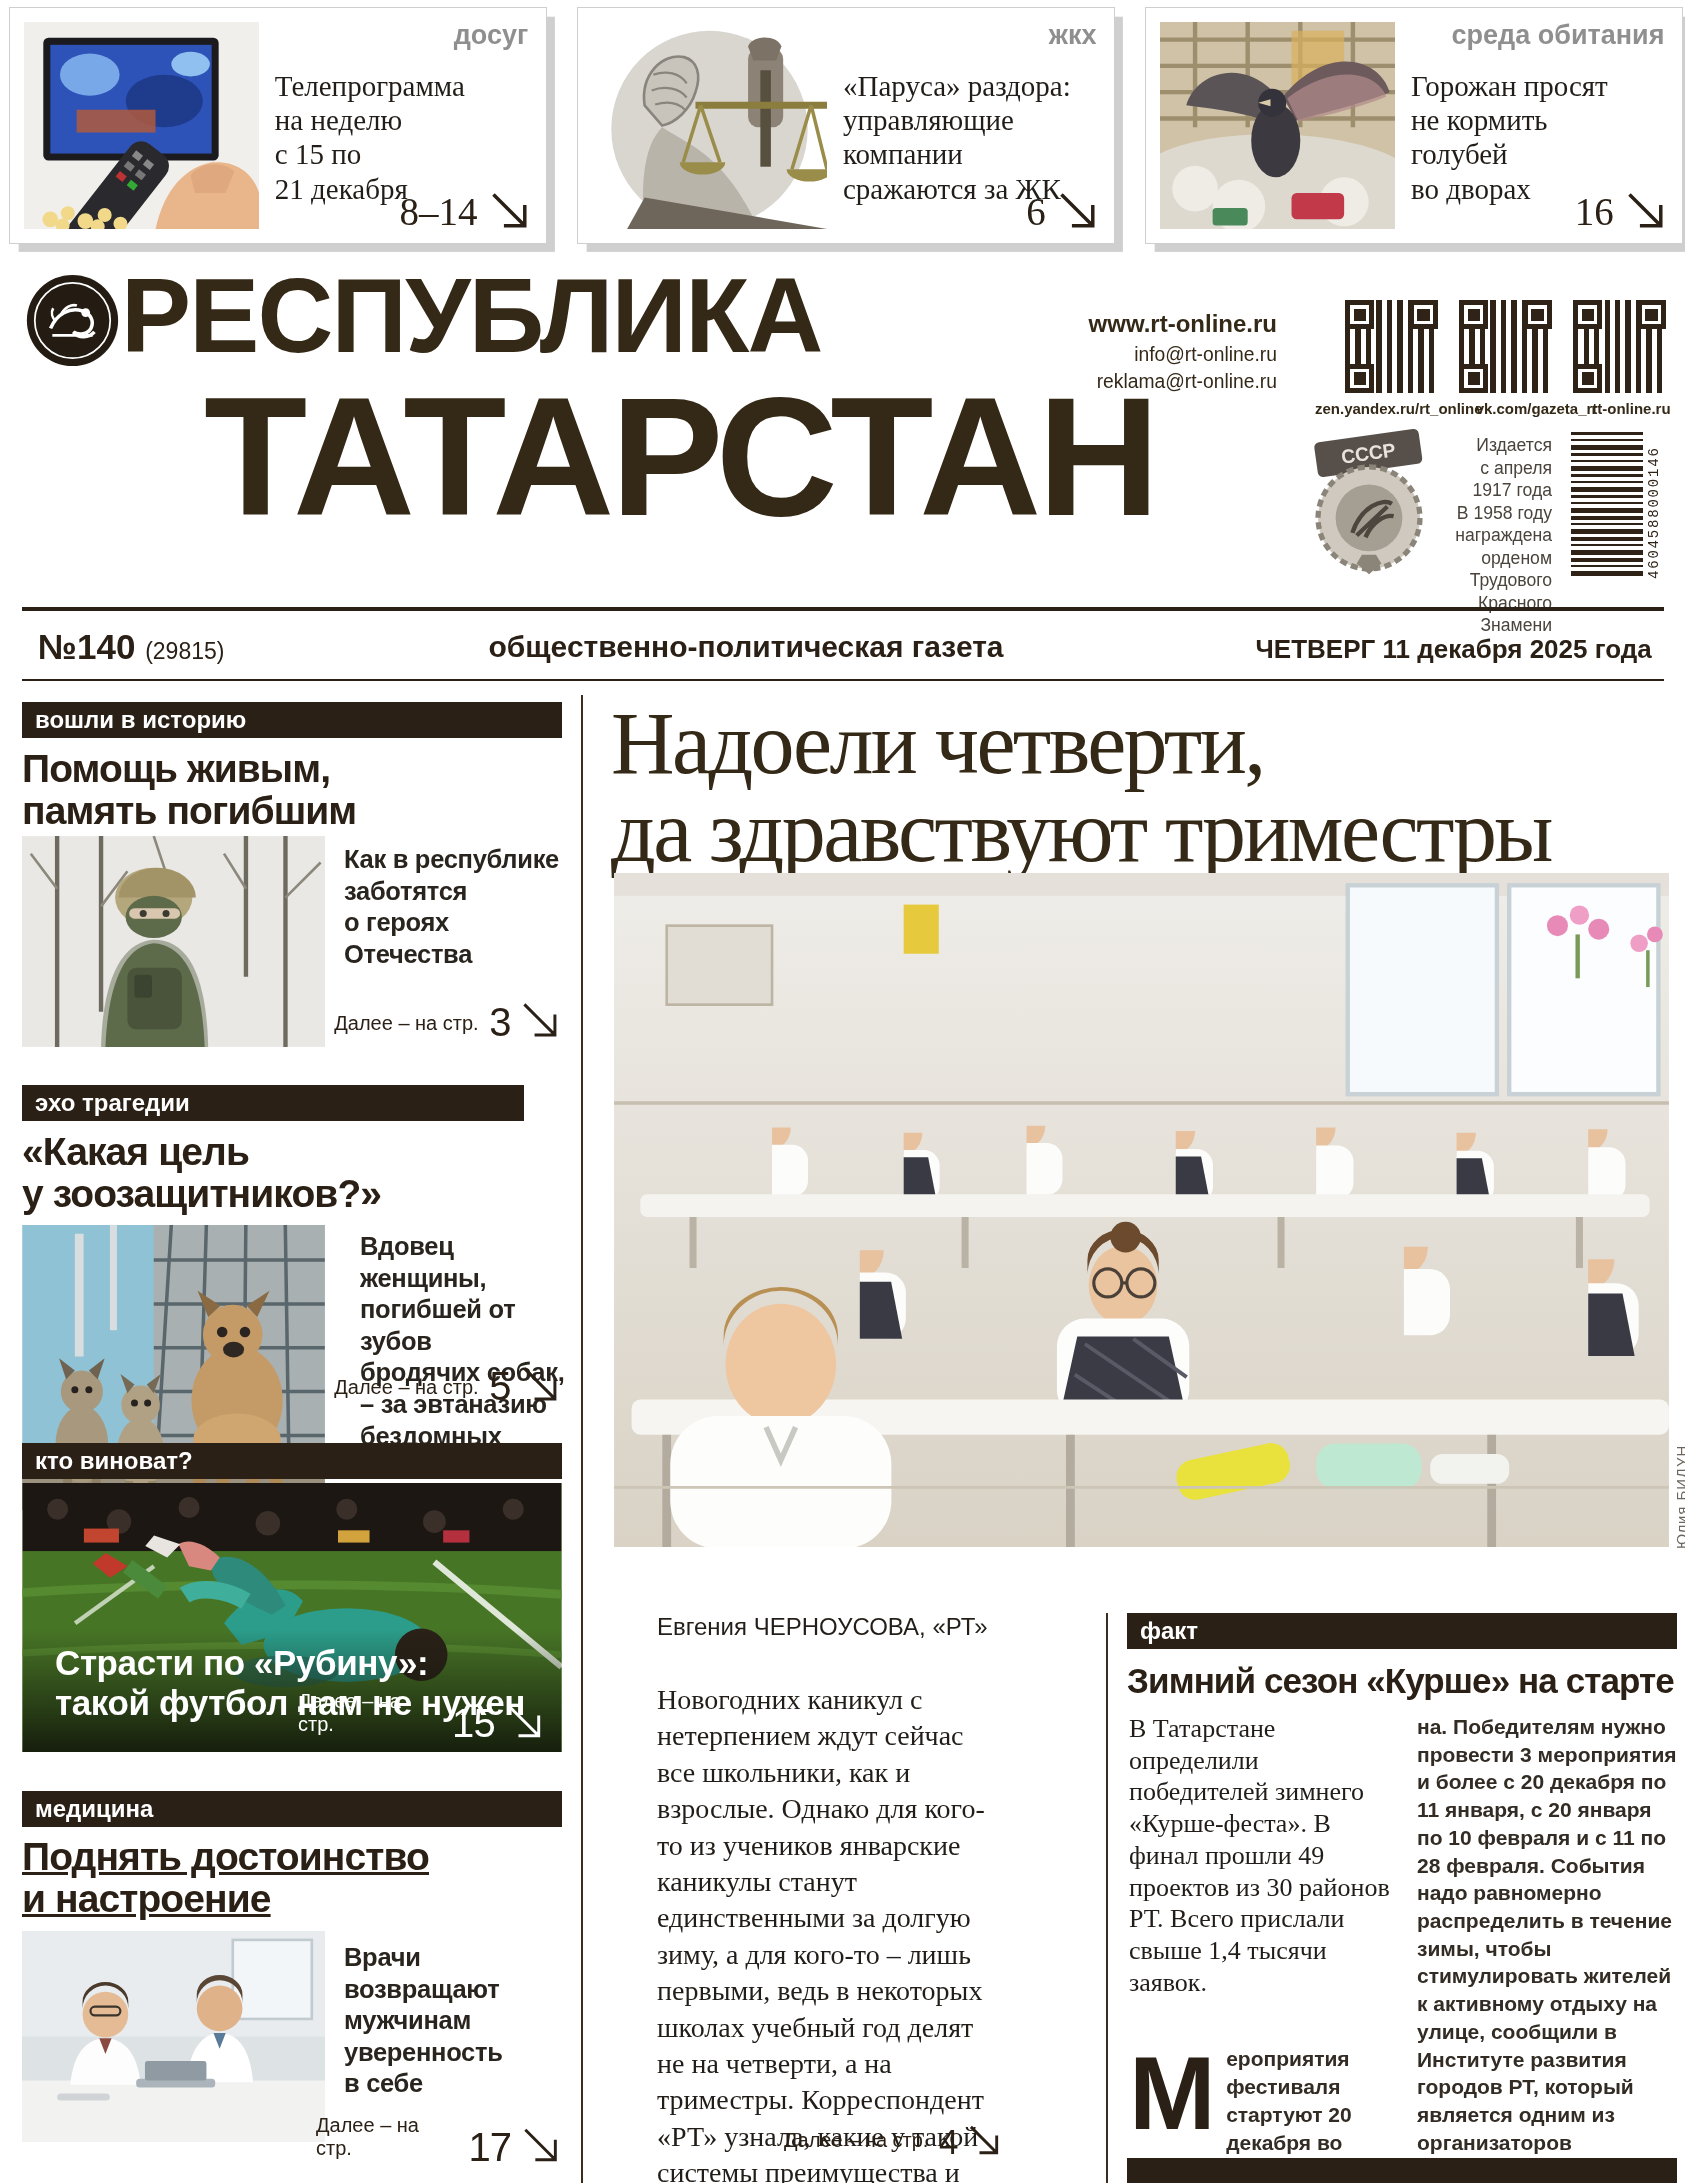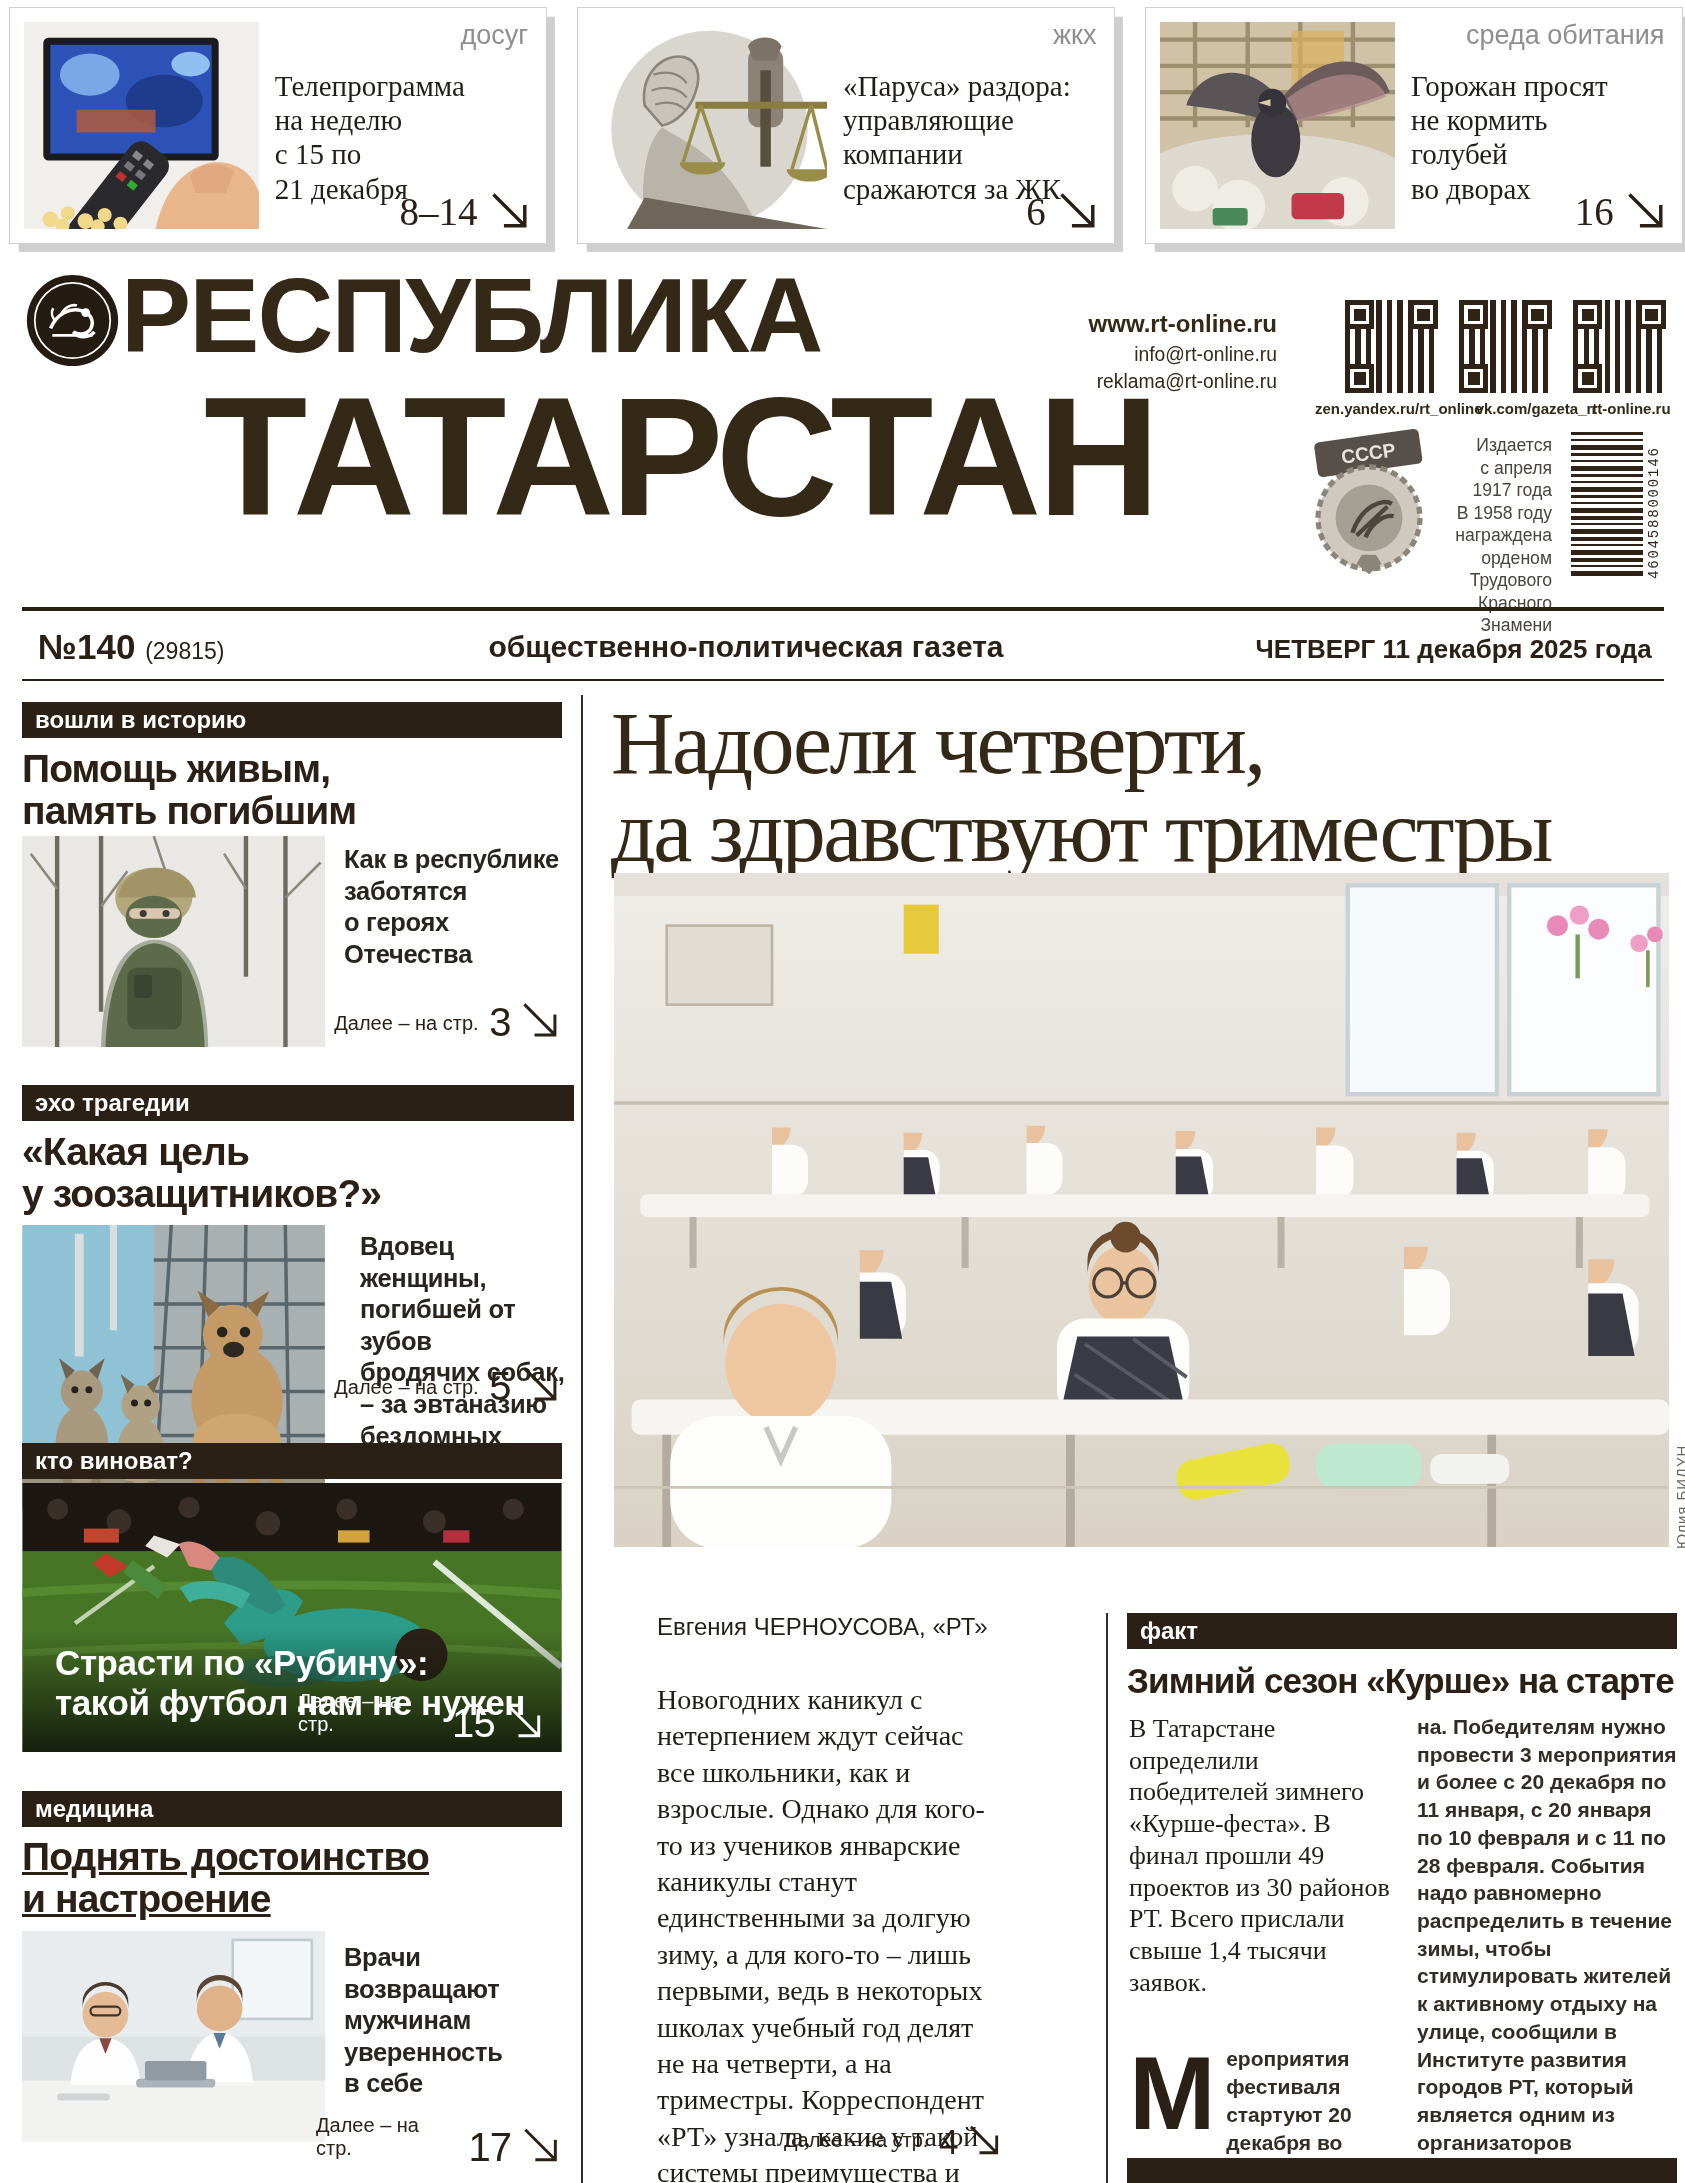--- a/index.html
+++ b/index.html
@@ -3,21 +3,21 @@
 <meta charset="utf-8">
 <style>
   html,body{margin:0;padding:0;background:#fff;}
   #page{position:relative;width:1685px;height:2183px;background:#fff;overflow:hidden;
         font-family:"Liberation Sans",sans-serif;color:#241e18;}
   .abs{position:absolute;}
   
   .teaser{position:absolute;top:7px;width:536px;height:235px;background:#fff;
           border:0.9px solid #cfcfcf;box-shadow:8.8px 8.8px 0 -0.9px #cfcfcf;}
   .teaser-img{position:absolute;left:14px;top:14px;width:235px;height:207px;overflow:hidden;}
-  .teaser-label{position:absolute;right:17.6px;top:12.3px;font-size:27px;color:#8f8f8f;text-align:right;}
+  .teaser-label{position:absolute;right:17.6px;top:12.3px;font-size:27px;color:#8f8f8f;text-align:right;font-weight:bold;}
   .teaser-title{position:absolute;left:265px;top:61px;right:16px;font-family:"Liberation Serif",serif;
                 font-size:29px;line-height:1.18;color:#221d18;white-space:pre-line;}
   .teaser-page{position:absolute;right:16px;bottom:12.3px;display:flex;align-items:flex-end;gap:12.3px;}
   .pg-num{font-family:"Liberation Serif",serif;font-size:39px;color:#2b2016;line-height:1;}
   .arrow-svg{display:block;}
   
   .brand{color:#342817;font-weight:bold;line-height:1;letter-spacing:-1.8px;}
   .contacts{text-align:right;color:#342817;line-height:1.4;}
   .contacts .site{font-weight:bold;font-size:24px;}
   .contacts .mail{font-size:19.3px;}
@@ -299,21 +299,21 @@
 о героях
 Отечества</div>
   <div class="more" style="left:316px;top:1001px;width:244px;justify-content:flex-end;">
     <span class="lbl">Далее – на стр.</span>
     <span class="num">3</span>
     <svg class="arrow-svg" width="39" height="39" viewBox="0 0 46 46">
         <path d="M4 4 L40 40 M40 16 L40 40 L16 40" stroke="#2b2016" stroke-width="3.5" fill="none"></path>
       </svg>
   </div>
 
-  <div class="tagbar" style="left:22px;top:1085px;width:552px;">эхо трагедии</div>
+  <div class="tagbar" style="left:22px;top:1085px;width:502px;">эхо трагедии</div>
   <div class="sb-head" style="left:22px;top:1131px;width:527px;">«Какая цель
 у зоозащитников?»</div>
   <div class="imgbox" style="left:22px;top:1225px;width:303px;height:285px;">
     <svg width="303" height="285" viewBox="0 0 345 325">
       <rect width="345" height="325" fill="#8fc2d4"></rect>
       <rect x="150" y="0" width="195" height="325" fill="#a8b0b2"></rect>
       <g stroke="#59666c" stroke-width="4">
           <path d="M170 0 L150 325 M210 0 L200 325 M255 0 L252 325 M300 0 L305 325"></path>
           <path d="M150 40 H345 M150 90 H345 M150 140 H345 M150 190 H345 M150 240 H345"></path>
         </g>

